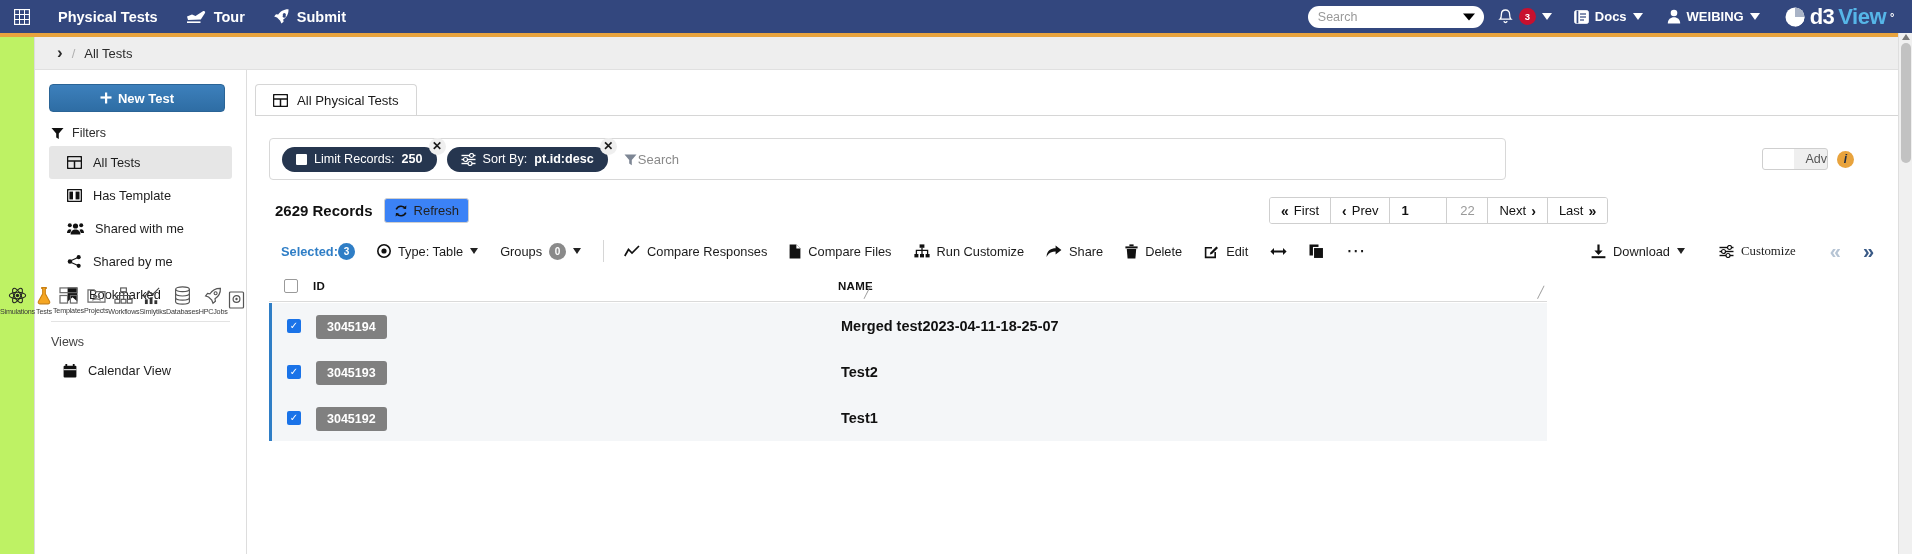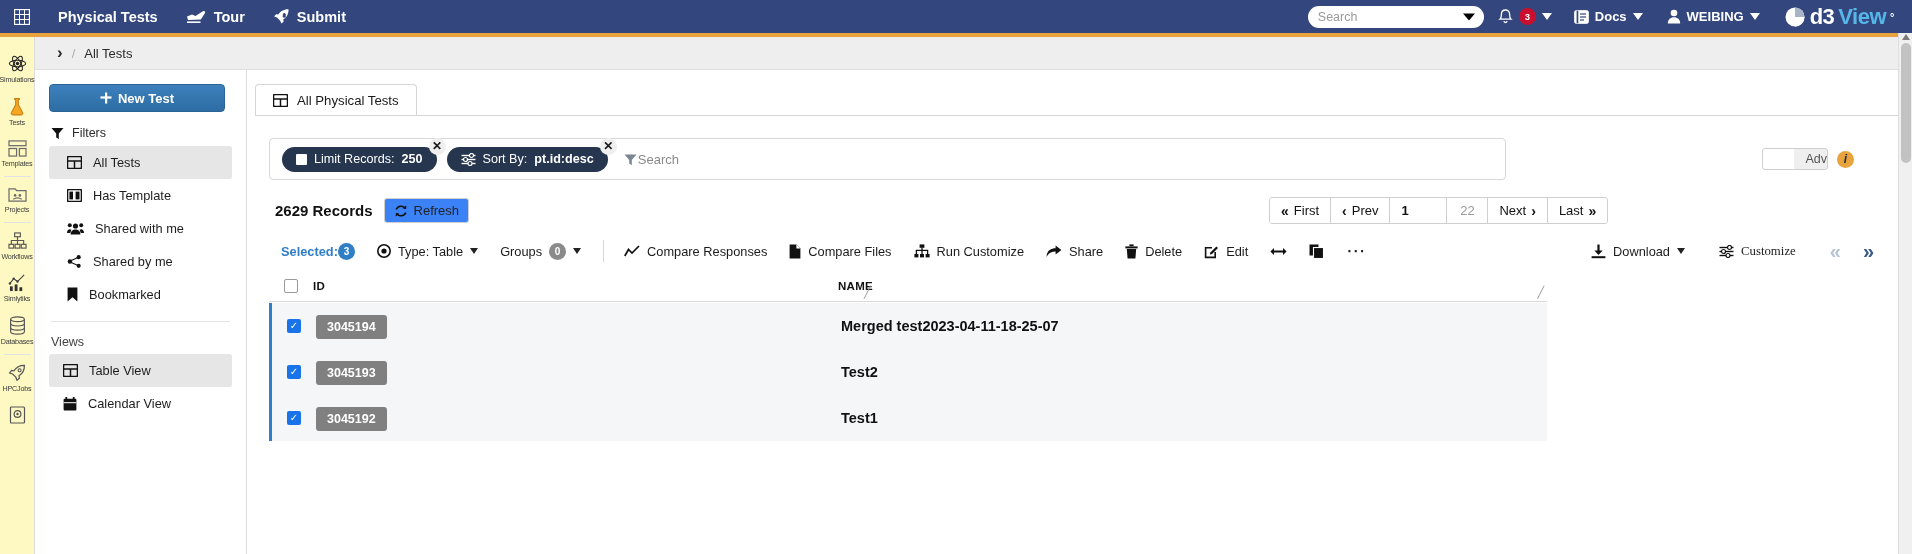--- a/index.html
+++ b/index.html
@@ -65,22 +65,22 @@
   .brand .star { font-size: 11px; color: #fff; vertical-align: super; }
 
   .accentbar {
     position: absolute; top: 33px; left: 0; width: 1912px; height: 4px;
     background: #e8a33d; z-index: 29;
   }
 
   
   .rail {
     position: absolute; top: 37px; left: 0; width: 35px; height: 517px;
-    background: #fef9c3; border-right: 1px solid #dcdcdc;
-    display: flex; flex-direction: column; align-items: center;
+    background: #bef264; border-right: 1px solid #dcdcdc;
+    display: flex; align-items: center;
     padding-top: 10px; z-index: 20;
   }
   .rail-item {
     display: flex; flex-direction: column; align-items: center;
     width: 35px; padding: 7px 0 6px; gap: 2px;
   }
   .rail-item .lbl { font-size: 7.2px; color: #3a3a3a; letter-spacing: -0.2px; }
   .rail-sep { width: 27px; height: 1px; background: #e2e2e2; margin: 2px 0; }
 
   
@@ -549,30 +549,20 @@
       <svg width="11" height="15" viewBox="0 0 11 15">
           <path d="M0.6 0.6 H10.4 V14.4 L5.5 10.2 L0.6 14.4 Z" fill="#111"></path>
         </svg>
     </span>
     <span>Bookmarked</span>
   </div>
 
   <div class="panel-div"></div>
   <div class="plain-title">Views</div>
 
-  <div class="f-item active" style="padding-left:14px;">
-    <span>
-      <svg width="15" height="13" viewBox="0 0 15 13">
-          <rect x="0.5" y="0.5" width="14" height="12" rx="1.2" fill="none" stroke="#111" stroke-width="1.5"></rect>
-          <line x1="0.5" y1="5" x2="14.5" y2="5" stroke="#111" stroke-width="1.5"></line>
-          <line x1="7.5" y1="5" x2="7.5" y2="12.5" stroke="#111" stroke-width="1.5"></line>
-        </svg>
-    </span>
-    <span>Table View</span>
-  </div>
   <div class="f-item" style="padding-left:14px;">
     <span>
       <svg width="14" height="14" viewBox="0 0 14 14">
           <rect x="0.6" y="1.8" width="12.8" height="11.6" rx="1" fill="#111"></rect>
           <rect x="2.4" y="0" width="1.8" height="3.4" fill="#111"></rect>
           <rect x="9.8" y="0" width="1.8" height="3.4" fill="#111"></rect>
           <rect x="0.6" y="5.2" width="12.8" height="1" fill="#fff"></rect>
         </svg>
     </span>
     <span>Calendar View</span>

